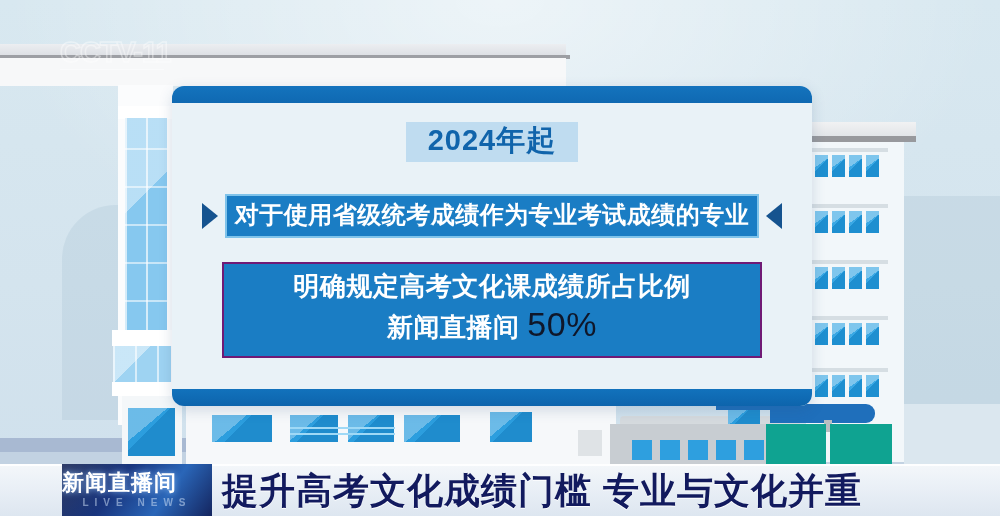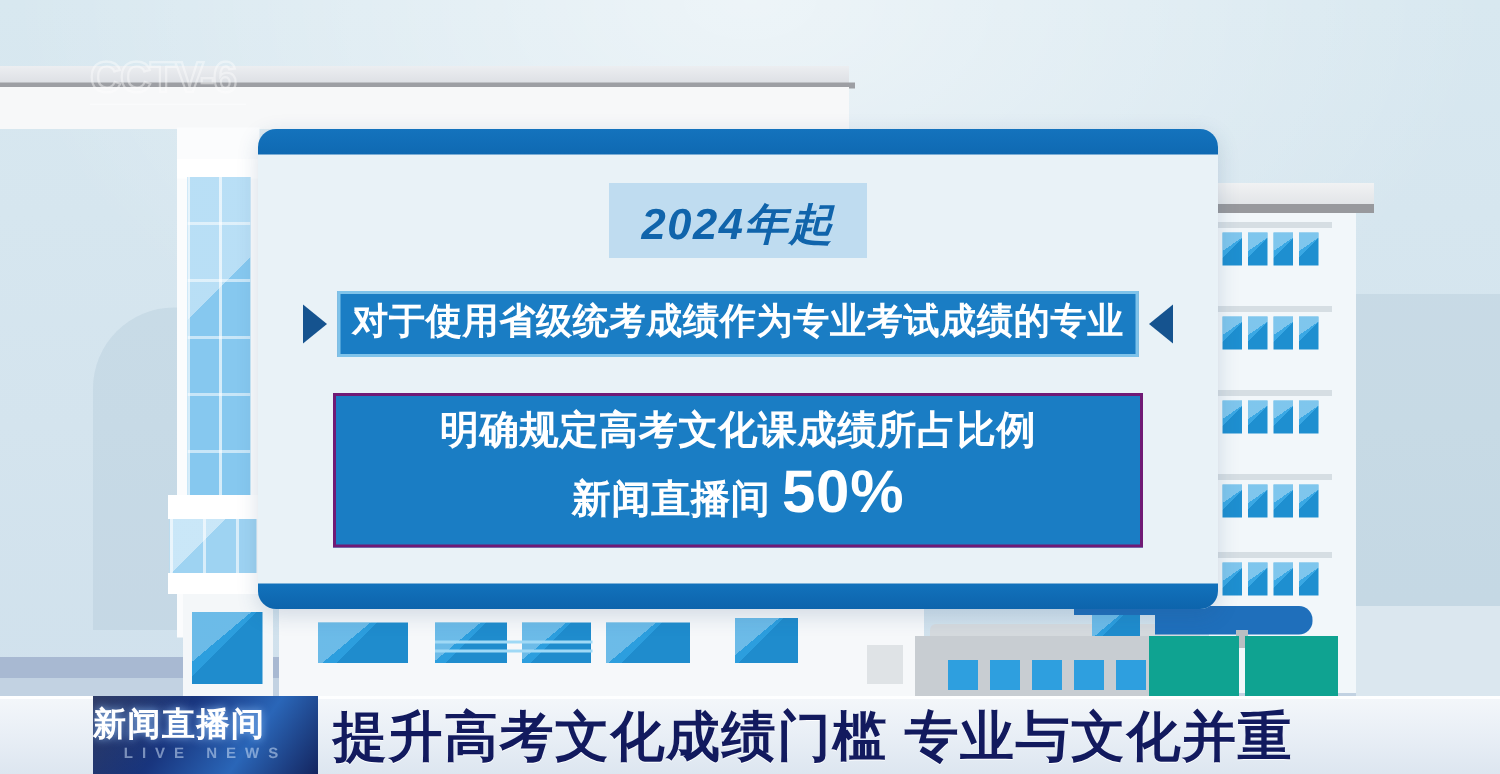--- a/index.html
+++ b/index.html
@@ -312,27 +312,26 @@
 
   
   .year-wrap {
     position: absolute;
     left: 0; right: 0; top: 36px;
     text-align: center;
   }
   .year-badge {
     display: inline-block;
     background: #bfdcf0;
-    padding: 12px 22px 5px;
+    padding: 2px 22px 5px;
     font-size: 29px;
     font-weight: bold;
     color: #1064ab;
     letter-spacing: 1px;
     line-height: 1.15;
-    font-style: italic;
   }
 
   
   .band1-row {
     position: absolute;
     left: 0; right: 0; top: 108px;
     display: flex;
     align-items: center;
     justify-content: center;
     gap: 7px;
@@ -369,23 +368,23 @@
   }
   .band2 .l1, .band2 .l2 {
     color: #ffffff;
     font-size: 26px;
     font-weight: bold;
     line-height: 1.28;
     letter-spacing: .5px;
     white-space: nowrap;
   }
   .band2 .pct {
-    color: #ffffff;
-    font-size: 40px;
-    font-weight: bold;
+    color: #0f172a;
+    font-size: 34px;
+    font-weight: normal;
   }
 
   
   .wm {
     position: absolute;
     left: 60px; top: 38px;
     width: 128px; height: 58px;
     opacity: .42;
   }
   .wm-main {
@@ -605,21 +604,21 @@
       <div class="l2">
         <span>新闻直播间</span>
         <span class="pct">50%</span>
       </div>
     </div>
 
     <div class="card-bottom"></div>
   </div>
 
   <div class="wm">
-    <div class="wm-main">CCTV-6</div>
+    <div class="wm-main">CCTV-11</div>
     <div class="wm-rule"></div>
   </div>
 
 
   <div class="headline-bar">
     <div class="headline">提升高考文化成绩门槛 专业与文化并重</div>
   </div>
 
   <div class="badge">
     <div class="badge-main">新闻直播间</div>

